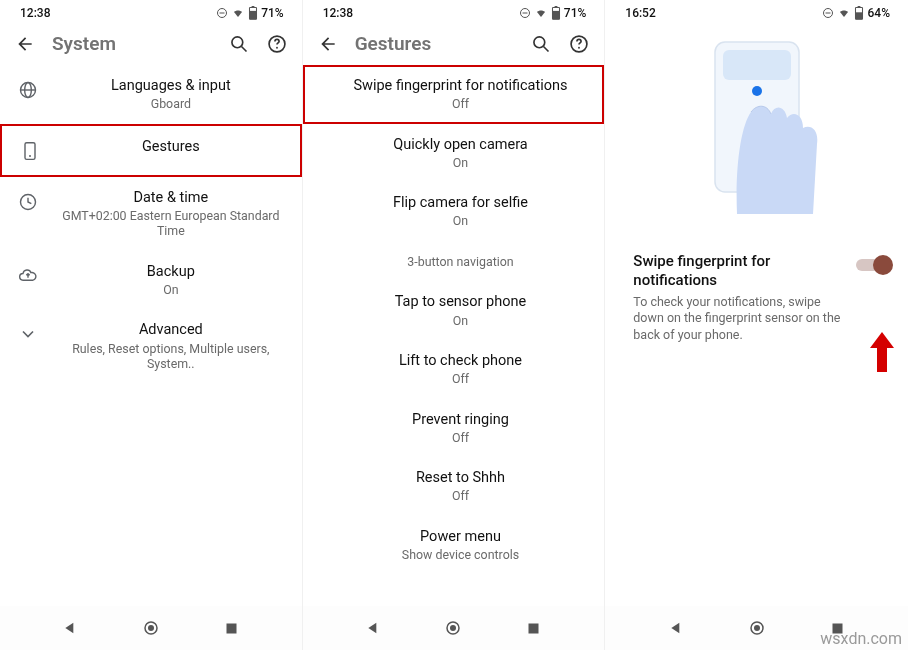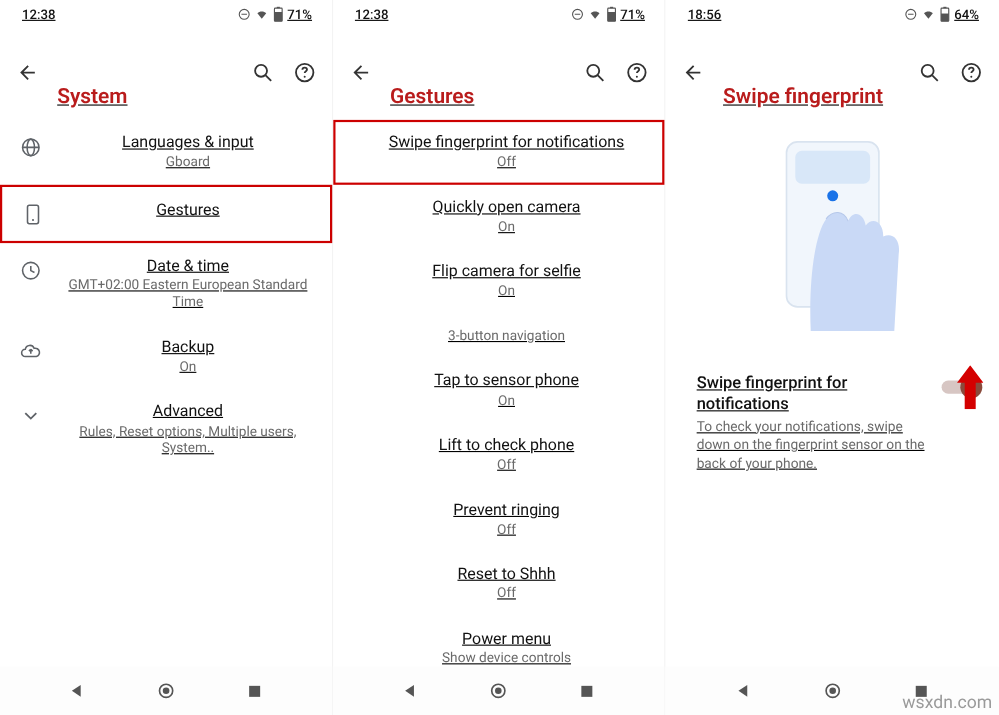--- a/index.html
+++ b/index.html
@@ -1,26 +1,26 @@
 <!DOCTYPE html>
 <html><head>
 <meta charset="utf-8">
 <style>
   * { box-sizing: border-box; margin: 0; padding: 0; }
   body { font-family: Roboto, "Segoe UI", Arial, sans-serif; background:#fff; width:908px; height:650px; position:relative; }
-  .wrap { display:flex; width:908px; height:506px;text-decoration:underline; }
+  .wrap { display:flex; width:908px; height:506px; }
   .phone { width:302.66px; height:650px; position:relative; background:#fff; border-right:1px solid #f0f0f0; }
   .phone:last-child { border-right:none; }
   
   .status { display:flex; justify-content:space-between; align-items:center; padding:6px 18px 2px 20px; font-size:12px; font-weight:500; color:#111; }
   .status .right { display:flex; align-items:center; gap:3px; }
   .status .ico { display:inline-block; }
   
   .hdr { display:flex; align-items:center; padding:10px 14px 10px 14px; gap:16px; }
-  .hdr .title { flex:1; font-size:19px; font-weight:600; color:#b91c1c;margin-top:44px; }
+  .hdr .title { flex:1; font-size:19px; font-weight:600; color:#737373; }
   .hdr .back, .hdr .search, .hdr .help { width:22px; height:22px; display:flex; align-items:center; justify-content:center; cursor:pointer; }
   
   .list { padding:0 0 0 0;text-align:center; }
   .row { display:flex; align-items:flex-start; padding:12px 16px 12px 16px; cursor:pointer; }
   .row .ic { width:24px; height:24px; display:flex; align-items:center; justify-content:center; margin-right:16px; flex-shrink:0; margin-top:1px; color:#5f6368; }
   .row .txts { flex:1; }
   .row .t { font-size:14.5px; color:#111; line-height:1.25; }
   .row .s { font-size:12.4px; color:#6a6a6a; margin-top:1px; line-height:1.25; }
   .row.noicon2 { padding-left:30px; }
   .hl { border:2.5px solid #c00; }
@@ -298,21 +298,21 @@
     <span class="nbtn">
           <svg width="15" height="15" viewBox="0 0 24 24">
             <rect x="4" y="4" width="16" height="16" fill="#555"></rect>
           </svg>
         </span>
   </div>
 </div>
 
 <div class="phone">
   <div class="status">
-    <span>18:56</span>
+    <span>16:52</span>
     <span class="right">
       <span class="ico">
             <svg width="12" height="12" viewBox="0 0 24 24">
               <circle cx="12" cy="12" r="9" fill="none" stroke="#555" stroke-width="2"></circle>
               <line x1="7" y1="12" x2="17" y2="12" stroke="#555" stroke-width="2"></line>
             </svg>
           </span>
       <span class="ico">
             <svg width="14" height="12" viewBox="0 0 24 24">
               <path d="M12 20l8-10c-4-4-12-4-16 0z" fill="#555"></path>
@@ -320,41 +320,20 @@
           </span>
       <span class="ico">
             <svg width="10" height="14" viewBox="0 0 12 20">
               <rect x="1" y="2" width="10" height="17" rx="1" fill="none" stroke="#555" stroke-width="1.5"></rect>
               <rect x="1" y="9" width="10" height="10" fill="#555"></rect>
               <rect x="4" y="0" width="4" height="2" fill="#555"></rect>
             </svg>
           </span>
       <span>64%</span>
     </span>
-  </div>
-  <div class="hdr">
-    <span class="back">
-          <svg width="20" height="20" viewBox="0 0 24 24">
-            <path d="M20 11H7.8l5.6-5.6L12 4l-8 8 8 8 1.4-1.4L7.8 13H20z" fill="#333"></path>
-          </svg>
-        </span>
-    <span class="title">Swipe fingerprint</span>
-    <span class="search">
-          <svg width="20" height="20" viewBox="0 0 24 24">
-            <circle cx="10" cy="10" r="6.5" fill="none" stroke="#333" stroke-width="2"></circle>
-            <line x1="15" y1="15" x2="21" y2="21" stroke="#333" stroke-width="2"></line>
-          </svg>
-        </span>
-    <span class="help">
-          <svg width="20" height="20" viewBox="0 0 24 24">
-            <circle cx="12" cy="12" r="9.5" fill="none" stroke="#333" stroke-width="2"></circle>
-            <path d="M9.5 9a2.5 2.5 0 115 0c0 1.5-2.5 1.8-2.5 3.5" fill="none" stroke="#333" stroke-width="2"></path>
-            <circle cx="12" cy="16.5" r="1.1" fill="#333"></circle>
-          </svg>
-        </span>
   </div>
 
   <div class="illus">
     <svg width="160" height="180" viewBox="0 0 160 180">
       <rect x="38" y="6" width="84" height="150" rx="10" fill="#f1f6fc" stroke="#d9e3ef" stroke-width="1.5"></rect>
       <rect x="46" y="14" width="68" height="30" rx="6" fill="#d8e7f8"></rect>
       <circle cx="80" cy="55" r="5" fill="#1a73e8"></circle>
       <path d="M60 178 C58 130 64 90 74 76 C80 68 90 68 94 78 C98 68 108 70 110 82 C116 74 126 78 126 92 C134 88 142 94 140 108 L136 178 Z" fill="#c9d9f6"></path>
       <path d="M74 76 C80 68 90 68 94 78" fill="none" stroke="#b6c8ea" stroke-width="1"></path>
     </svg>

